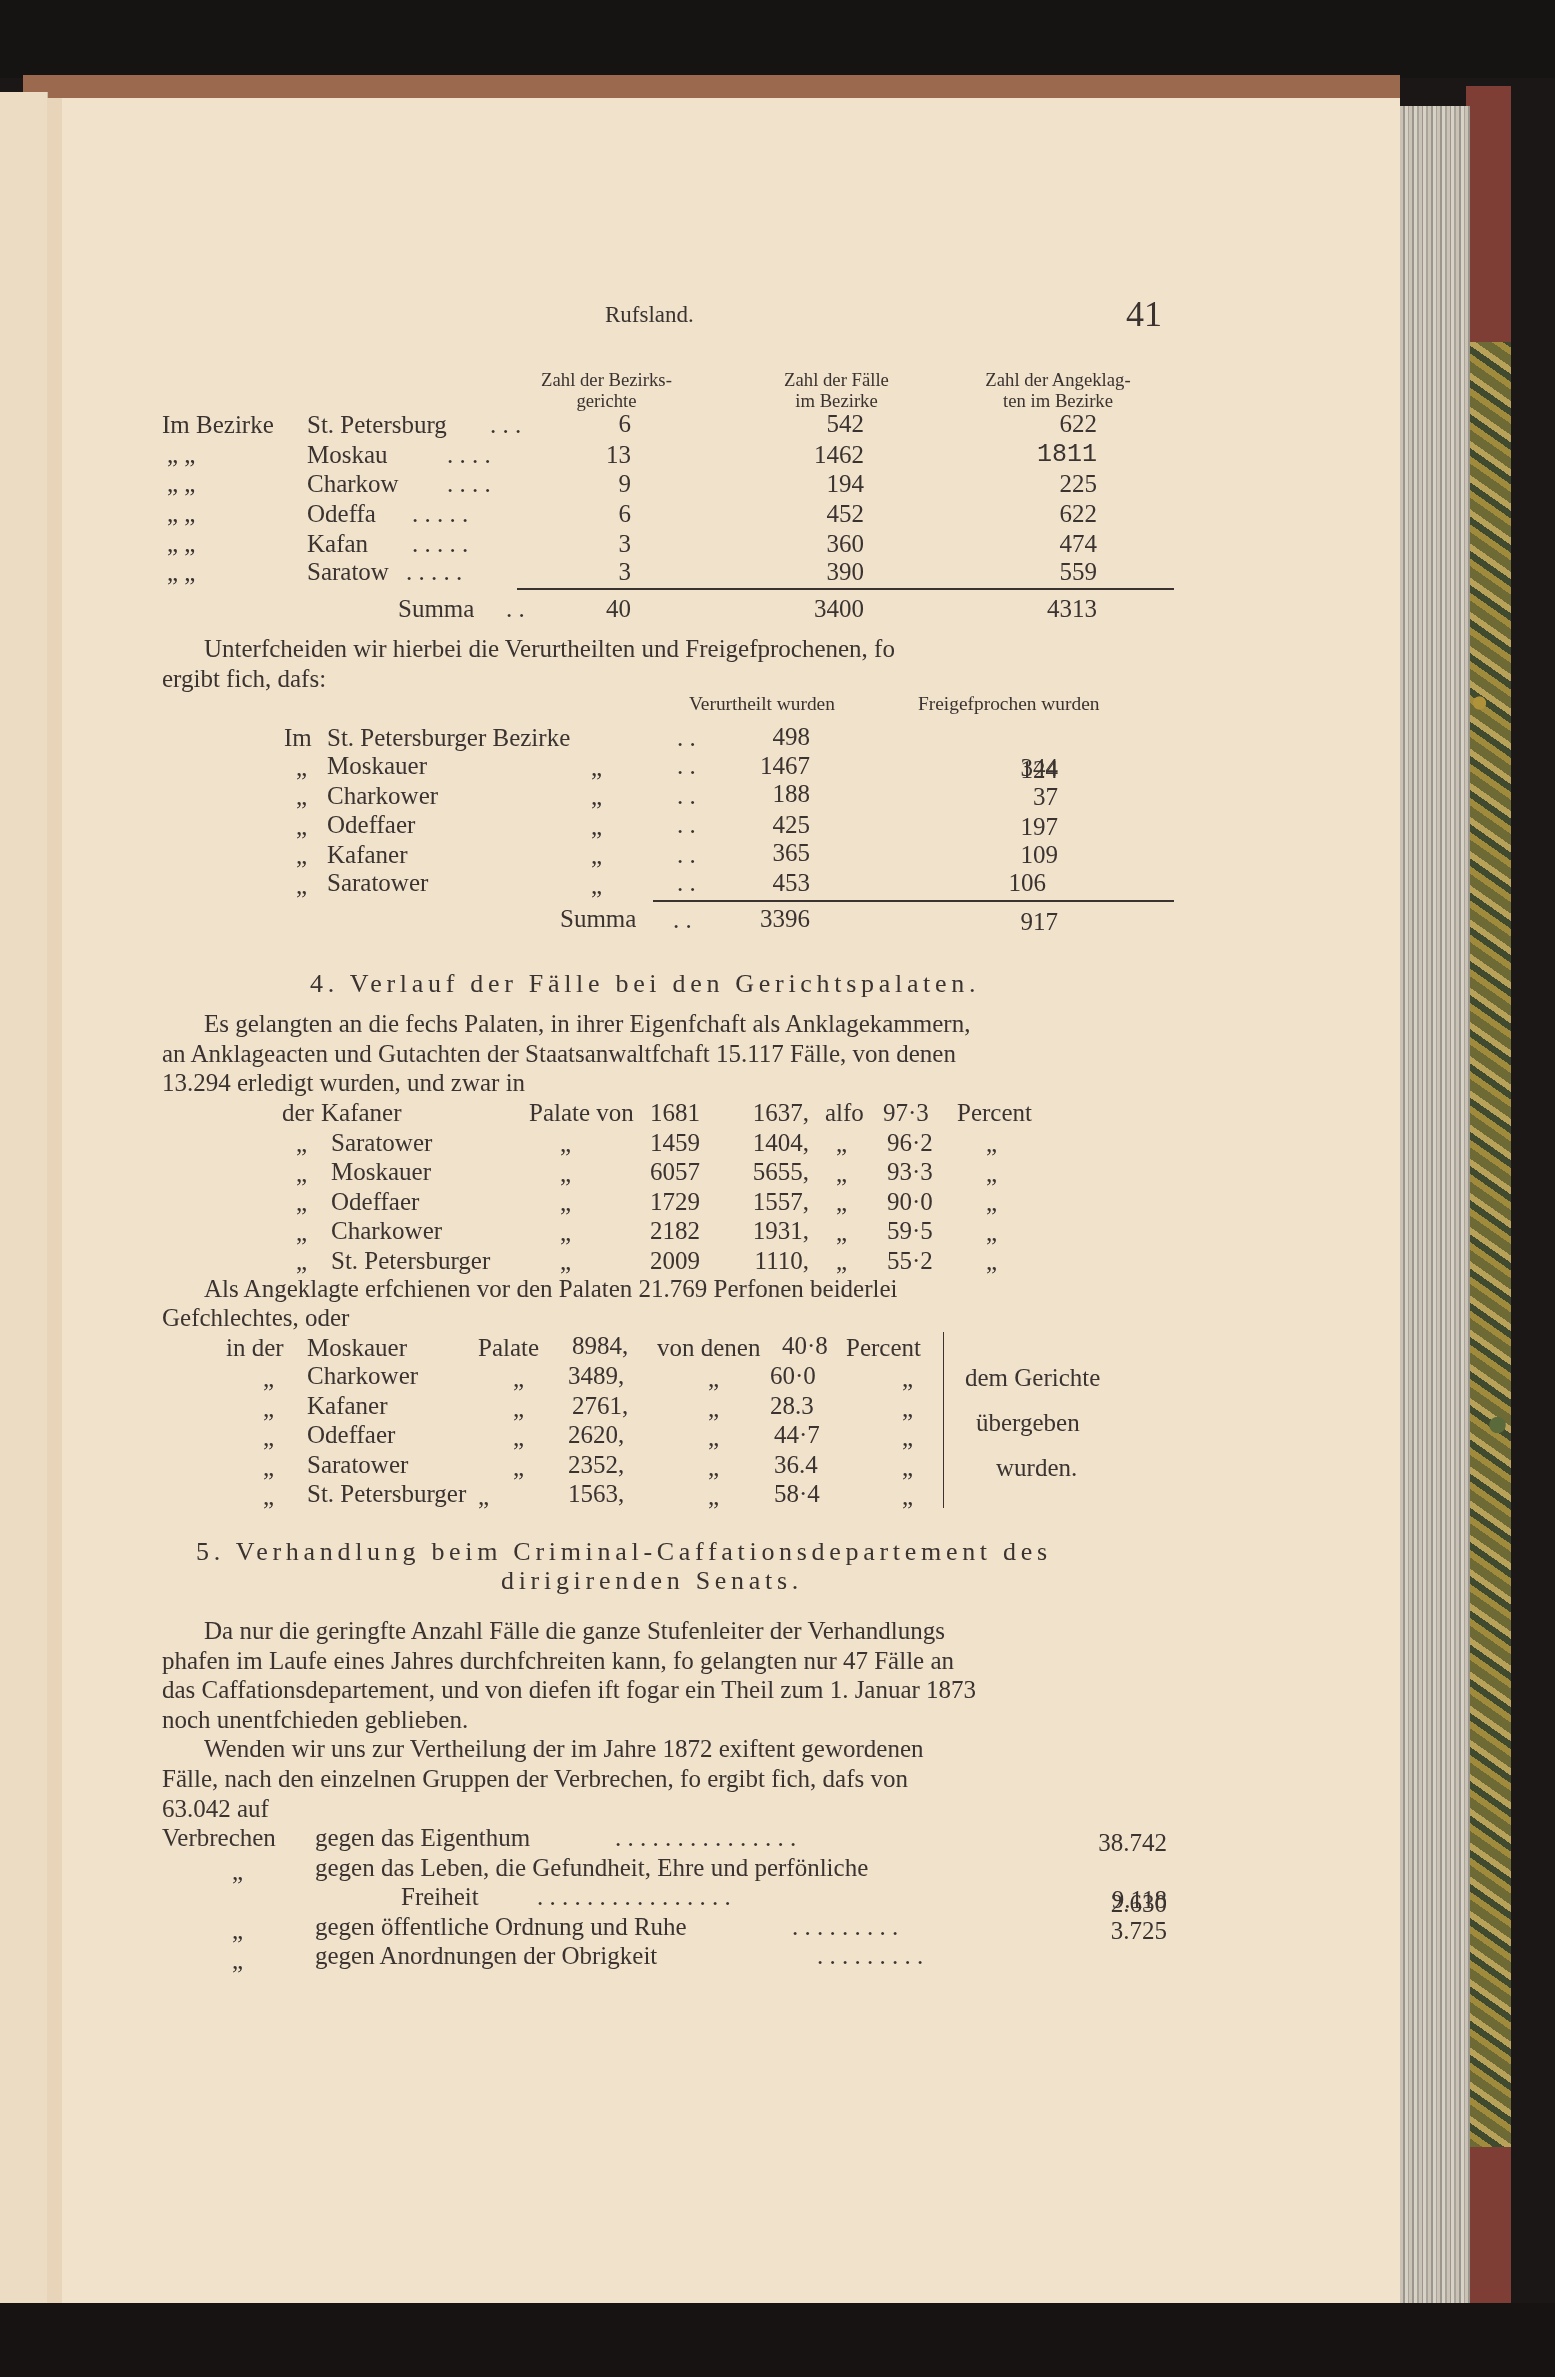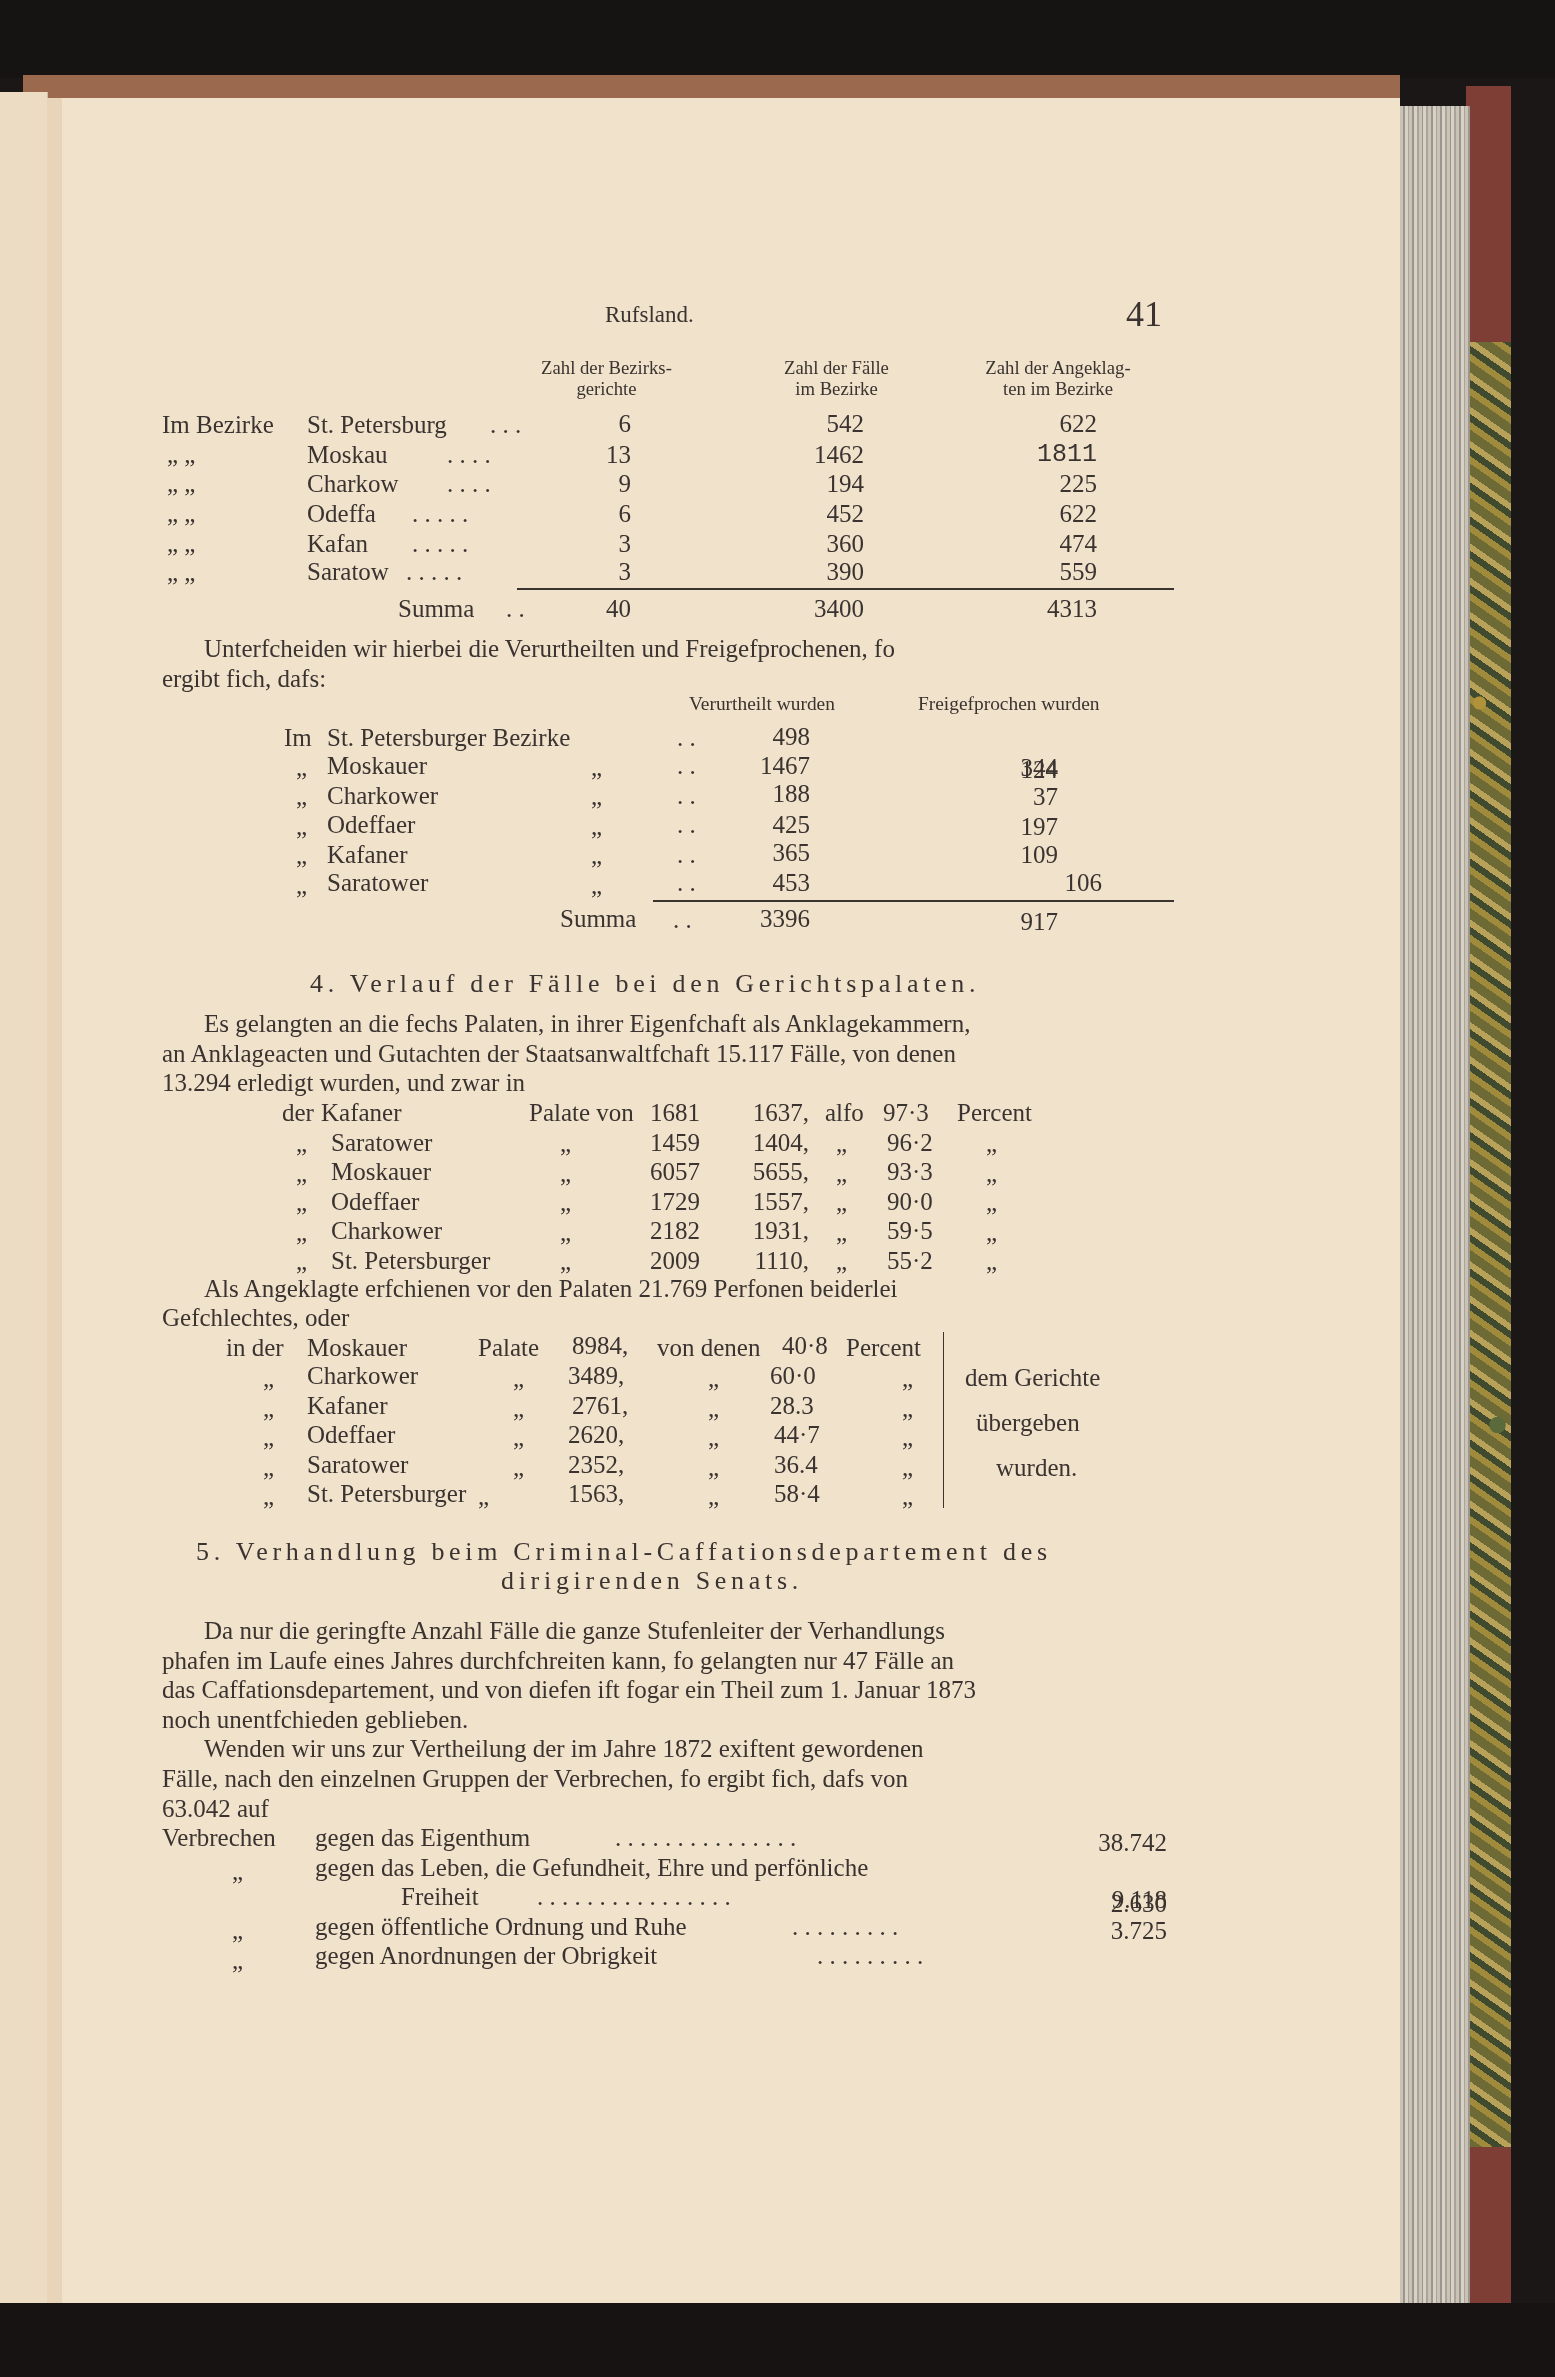--- a/index.html
+++ b/index.html
@@ -33,21 +33,21 @@
     background:
       radial-gradient(circle at 30% 20%,#b0923a 0 6.2px,transparent 7px),
       radial-gradient(circle at 70% 60%,#5b6a3a 0 7.8px,transparent 8.6px),
       repeating-linear-gradient(35deg,#6d6a36 0 9.3px,#a08a3c 9.3px 15.6px,#3f4a2f 15.6px 22px,#b8a25a 22px 28px);
   }
   .cover-bottom { position:absolute; left:0; top:2303px; width:1556px; height:75px; background:#161312; }
 
   .t { position:absolute; white-space:nowrap; line-height:1; }
   .header { font-size:23px; }
   .pnum { font-size:36px; }
-  .col-h { font-size:18.7px; text-align:center; line-height:1.1; }
+  .col-h { font-size:18.7px; text-align:center; line-height:1.1;margin-top:12px; }
   .row { font-size:25px; }
   .body { font-size:25px; }
   .small-h { font-size:19.4px; }
   .section { font-size:26px; letter-spacing:4.7px; }
   .rule { position:absolute; height:1.6px; background:#3a3330; }
   .brace { position:absolute; border-left:1.6px solid #3a3330; }
   .r { text-align:right; }
 </style>
 </head>
 <body>
@@ -179,21 +179,21 @@
   <div class="t row" style="left:677px;top:842px;">. .</div>
   <div class="t row r" style="left:724px;top:840px;width:86px;">365</div>
   <div class="t row r" style="left:972px;top:842px;width:86px;">109</div>
 </div>
 <div>
   <div class="t row" style="left:296px;top:873px;">„</div>
   <div class="t row" style="left:327px;top:870px;">Saratower</div>
   <div class="t row" style="left:591px;top:873px;">„</div>
   <div class="t row" style="left:677px;top:870px;">. .</div>
   <div class="t row r" style="left:724px;top:870px;width:86px;">453</div>
-  <div class="t row r" style="left:1016px;top:870px;width:86px;">106</div>
+  <div class="t row r" style="left:960px;top:870px;width:86px;">106</div>
 </div>
 <div class="rule" style="left:653px;top:900px;width:521px;"></div>
 <div>
   <div class="t row" style="left:560px;top:906px;">Summa</div>
   <div class="t row" style="left:673px;top:907px;">. .</div>
   <div class="t row r" style="left:724px;top:906px;width:86px;">3396</div>
   <div class="t row r" style="left:972px;top:909px;width:86px;">917</div>
 </div>
 
 <div class="t section" style="left:310px;top:971px;">4. Verlauf der Fälle bei den Gerichtspalaten.</div>

